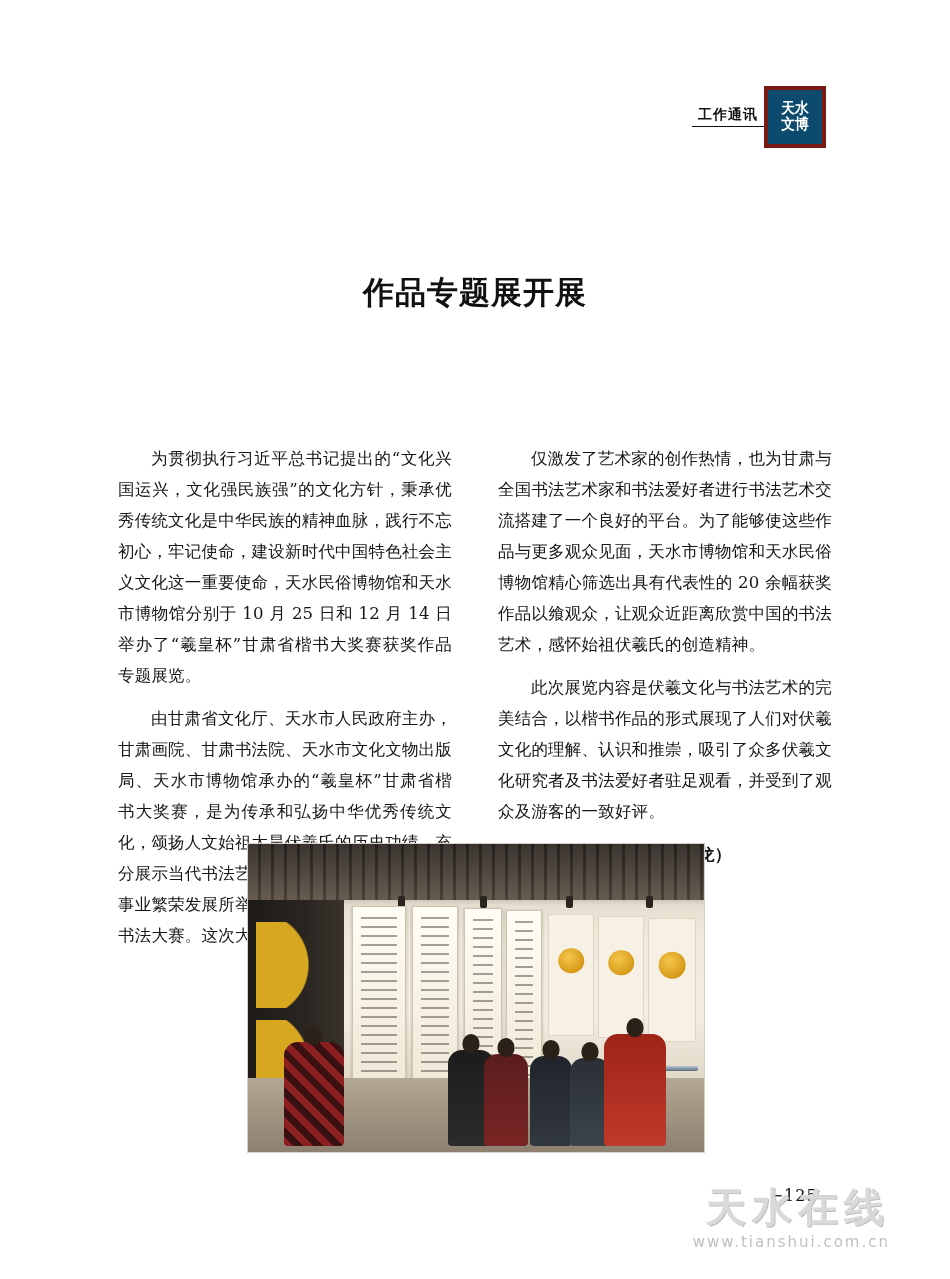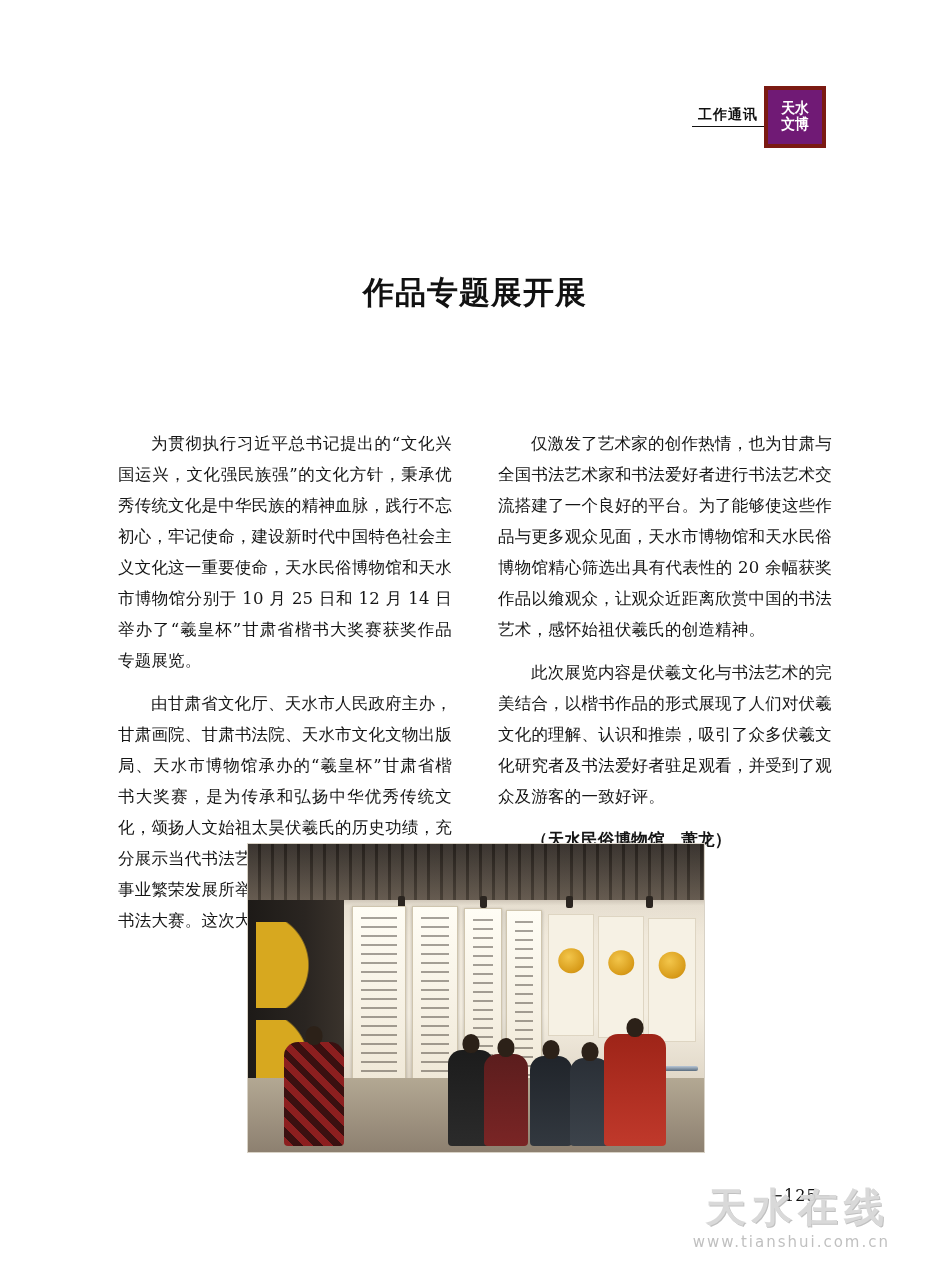--- a/index.html
+++ b/index.html
@@ -29,21 +29,21 @@
     letter-spacing: 1px;
     color: #111;
     border-bottom: 1.5px solid #111;
     padding: 0 6px 4px 6px;
     line-height: 1.1;
     font-weight: 600;
   }
   .header-seal {
     width: 58px;
     height: 58px;
-    background: #701a75;
+    background: #0c4a6e;
     color: #fff;
     display: flex;
     align-items: center;
     justify-content: center;
     text-align: center;
     font-size: 15px;
     line-height: 1.05;
     letter-spacing: 0px;
     font-weight: 700;
     border: 2px solid #7b1a12;
@@ -66,21 +66,21 @@
     font-weight: 700;
     font-size: 31px;
     line-height: 1.55;
     letter-spacing: 1px;
     color: #111;
   }
 
   
   .columns {
     position: absolute;
-    top: 428px;
+    top: 443px;
     left: 118px;
     width: 714px;
     display: flex;
     gap: 46px;
   }
   .col {
     width: 334px;
   }
   .col p {
     margin: 0 0 0 0;

